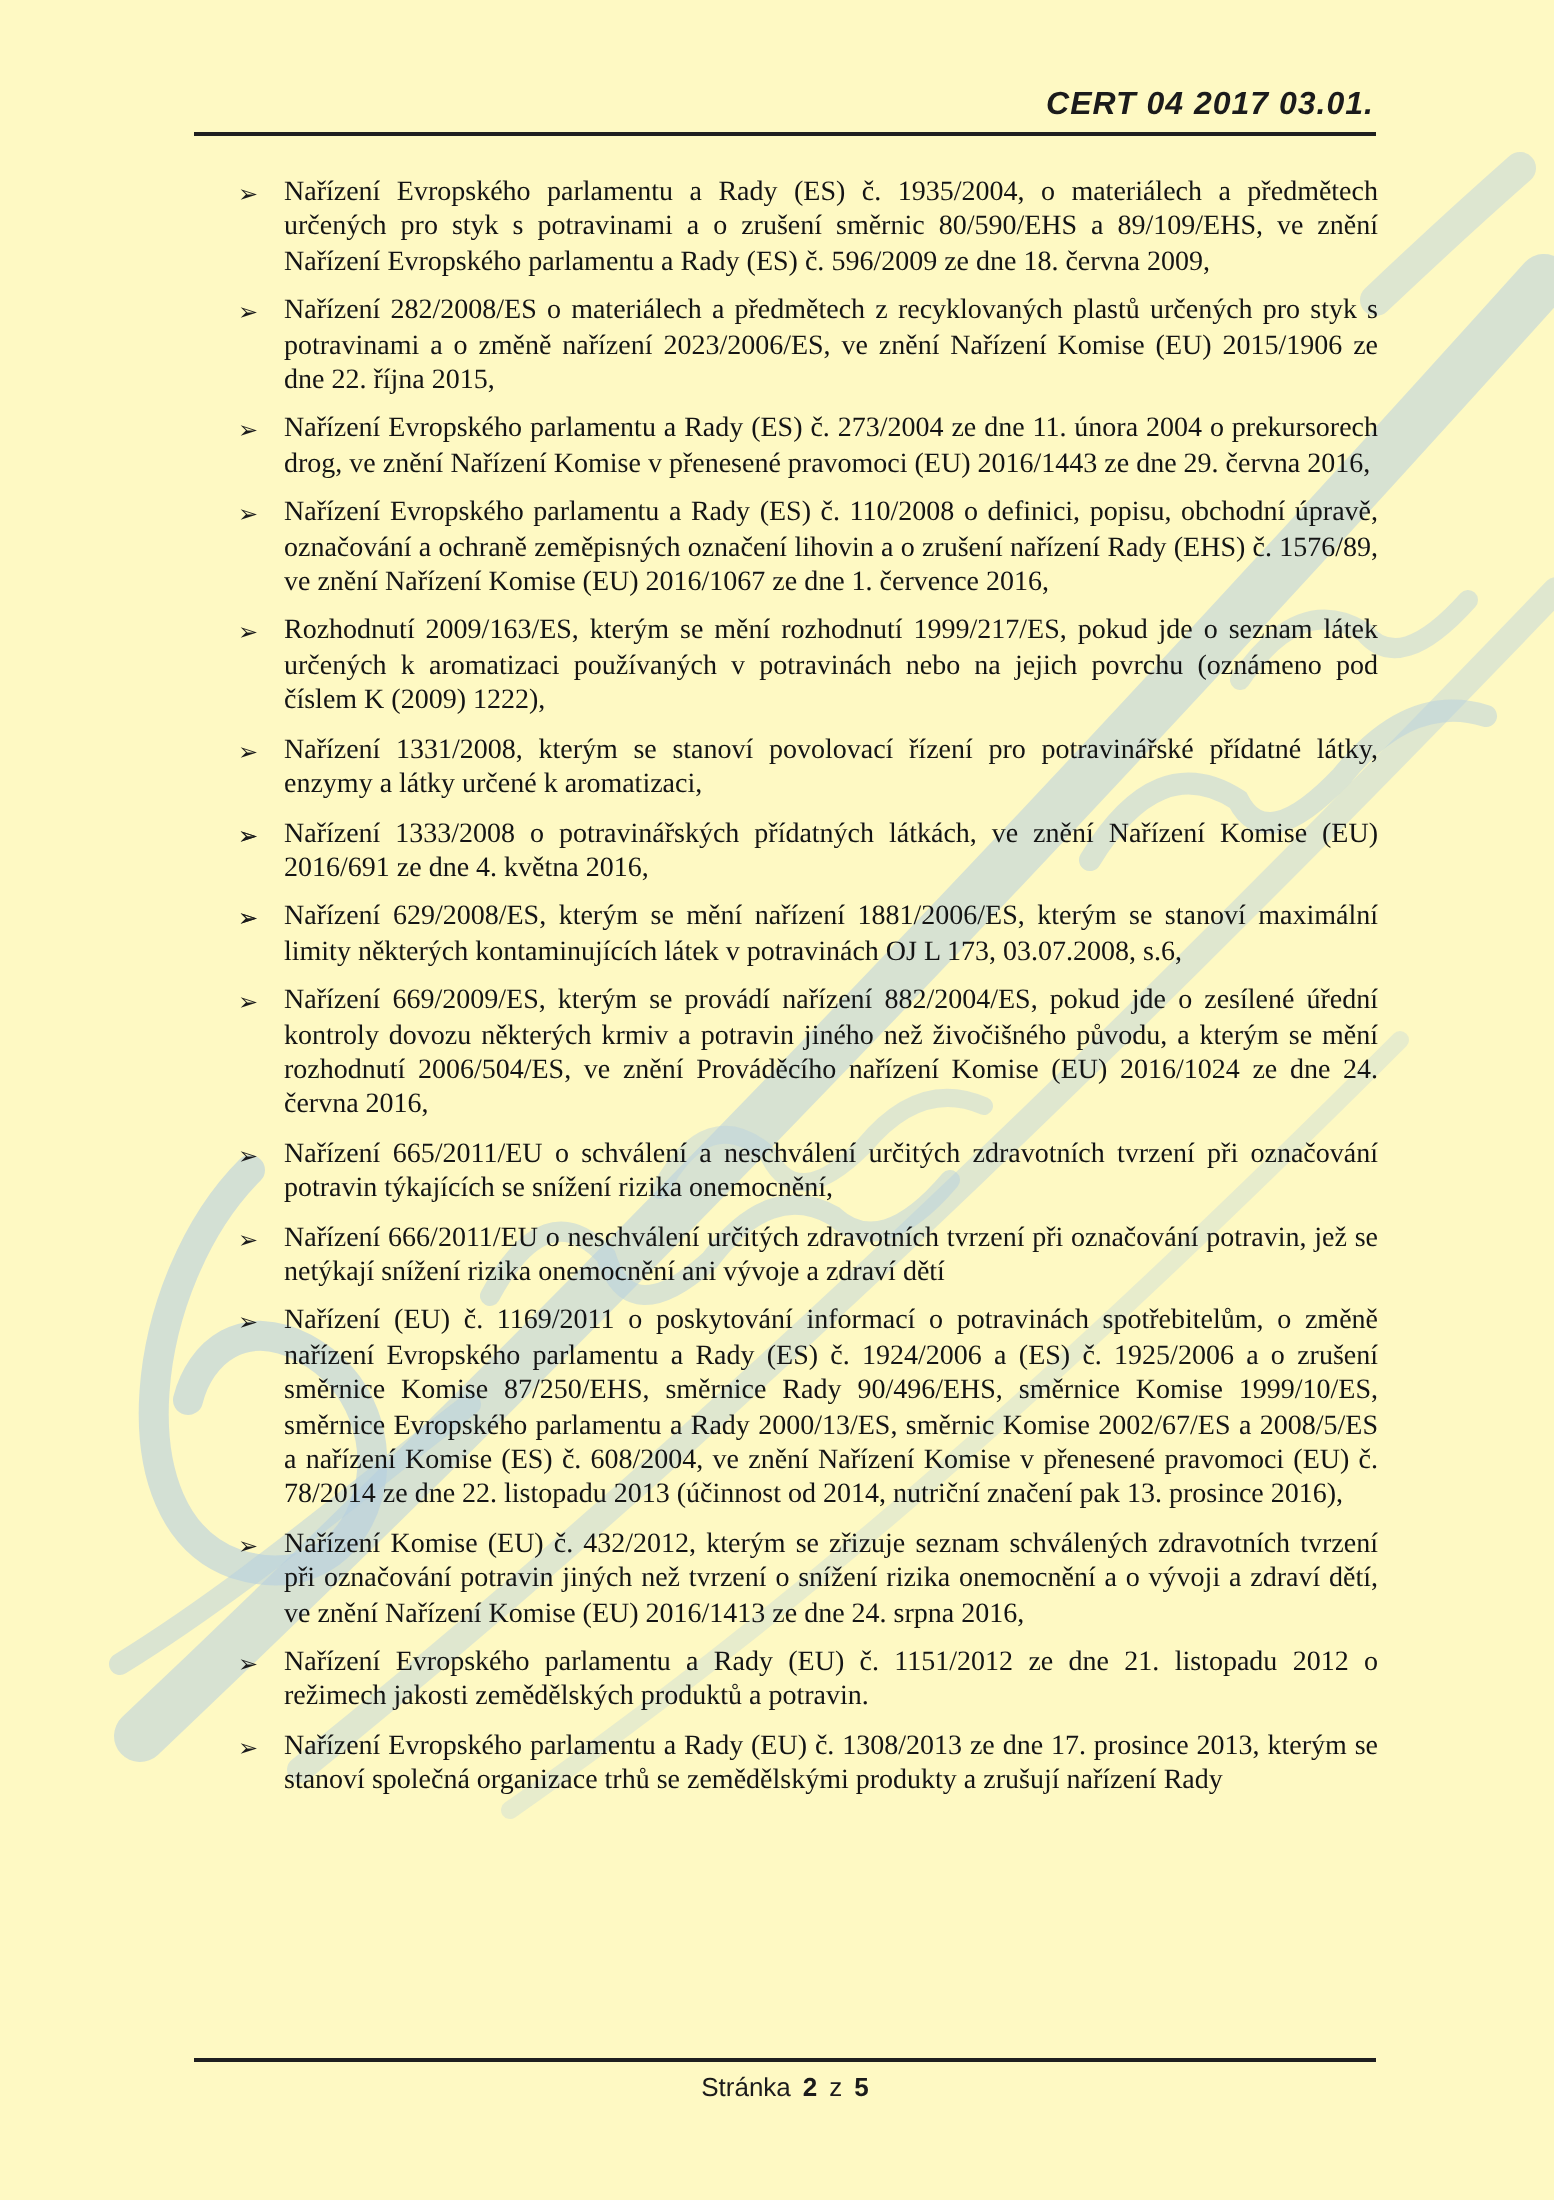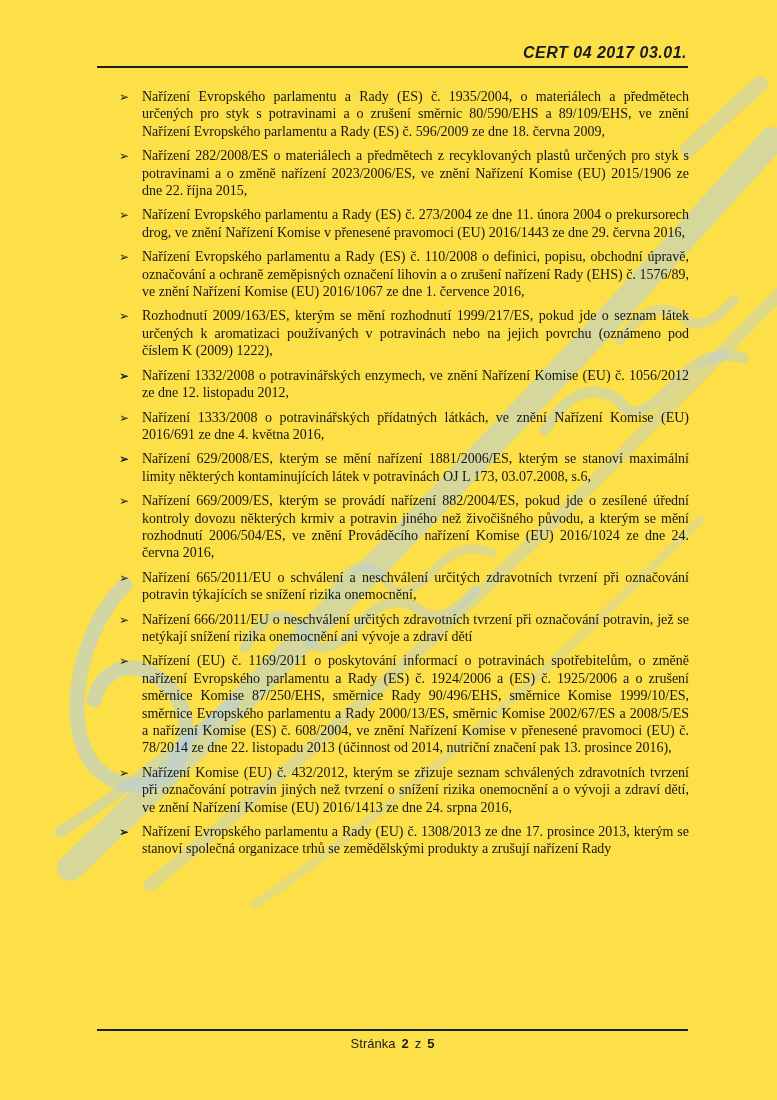--- a/index.html
+++ b/index.html
@@ -1,19 +1,19 @@
 <!DOCTYPE html>
 <html lang="cs"><head>
 <meta charset="utf-8">
 <style>
   html,body{margin:0;padding:0;background:#e8e8e8;}
   .page{
     position:relative;
     width:777px;height:1100px;
-    background:#fde047;
+    background:#fef9c3;
     overflow:hidden;
     font-family:"Liberation Serif", serif;
     color:#141414;
   }
   
   .watermark{
     position:absolute;left:0;top:0;width:777px;height:1100px;
     z-index:0;pointer-events:none;
   }
   .layer{position:relative;z-index:1;}
@@ -88,31 +88,31 @@
 
     <div class="doc-code">CERT 04 2017 03.01.</div>
     <div class="header-rule"></div>
 
     <div class="reg-list">
         <div class="item"><span class="bullet">➢</span><span><b>Nařízení Evropského parlamentu a Rady (ES) č. 1935/2004</b><span>, o materiálech a předmětech určených pro styk s potravinami a o zrušení směrnic 80/590/EHS a 89/109/EHS, ve znění Nařízení Evropského parlamentu a Rady (ES) č. </span><b>596/2009</b><span> ze dne 18. června 2009,</span></span></div>
         <div class="item"><span class="bullet">➢</span><span><b>Nařízení 282/2008/ES</b><span> o materiálech a předmětech z recyklovaných plastů určených pro styk s potravinami a o změně nařízení 2023/2006/ES, ve znění Nařízení Komise (EU) </span><b>2015/1906</b><span> ze dne 22. října 2015,</span></span></div>
         <div class="item"><span class="bullet">➢</span><span><b>Nařízení Evropského parlamentu a Rady (ES) č. 273/2004</b><span> ze dne 11. února 2004 o prekursorech drog, ve znění Nařízení Komise v přenesené pravomoci (EU) 2016/1443 ze dne 29. června 2016,</span></span></div>
         <div class="item"><span class="bullet">➢</span><span><b>Nařízení Evropského parlamentu a Rady (ES) č. 110/2008</b><span> o definici, popisu, obchodní úpravě, označování a ochraně zeměpisných označení lihovin a o zrušení nařízení Rady (EHS) č. 1576/89, ve znění Nařízení Komise (EU) 2016/1067 ze dne 1. července 2016,</span></span></div>
         <div class="item"><span class="bullet">➢</span><span><b>Rozhodnutí 2009/163/ES</b><span>, kterým se mění rozhodnutí 1999/217/ES, pokud jde o seznam látek určených k aromatizaci používaných v potravinách nebo na jejich povrchu (oznámeno pod číslem K (2009) 1222),</span></span></div>
+        <div class="item"><span class="bullet">➢</span><span><b>Nařízení 1331/2008,</b><span> kterým se stanoví povolovací řízení pro potravinářské přídatné látky, enzymy a látky určené k aromatizaci,</span></span></div>
         <div class="item"><span class="bullet">➢</span></div>
-        <div class="item"><span class="bullet">➢</span><span><b>Nařízení 1332/2008</b><span> o potravinářských enzymech, ve znění Nařízení Komise (EU) č. </span><b>1056/2012</b><span> ze dne 12. listopadu 2012,</span></span></div>
         <div class="item"><span class="bullet">➢</span><span><b>Nařízení 1333/2008</b><span> o potravinářských přídatných látkách, ve znění Nařízení Komise (EU) </span><b>2016/691</b><span> ze dne 4. května 2016,</span></span></div>
         <div class="item"><span class="bullet">➢</span></div>
         <div class="item"><span class="bullet">➢</span><span><b>Nařízení 629/2008/ES</b><span>, kterým se mění nařízení 1881/2006/ES, kterým se stanoví maximální limity některých kontaminujících látek v potravinách OJ L 173, 03.07.2008, s.6,</span></span></div>
         <div class="item"><span class="bullet">➢</span><span><b>Nařízení 669/2009/ES</b><span>, kterým se provádí nařízení 882/2004/ES, pokud jde o zesílené úřední kontroly dovozu některých krmiv a potravin jiného než živočišného původu, a kterým se mění rozhodnutí 2006/504/ES, ve znění Prováděcího nařízení Komise (EU) </span><b>2016/1024</b><span> ze dne 24. června 2016,</span></span></div>
         <div class="item"><span class="bullet">➢</span><span><b>Nařízení 665/2011/EU</b><span> o schválení a neschválení určitých zdravotních tvrzení při označování potravin týkajících se snížení rizika onemocnění,</span></span></div>
         <div class="item"><span class="bullet">➢</span><span><b>Nařízení 666/2011/EU</b><span> o neschválení určitých zdravotních tvrzení při označování potravin, jež se netýkají snížení rizika onemocnění ani vývoje a zdraví dětí</span></span></div>
         <div class="item"><span class="bullet">➢</span><span><b>Nařízení (EU) č. 1169/2011</b><span> o poskytování informací o potravinách spotřebitelům, o změně nařízení Evropského parlamentu a Rady (ES) č. 1924/2006 a (ES) č. 1925/2006 a o zrušení směrnice Komise 87/250/EHS, směrnice Rady 90/496/EHS, směrnice Komise 1999/10/ES, směrnice Evropského parlamentu a Rady 2000/13/ES, směrnic Komise 2002/67/ES a 2008/5/ES a nařízení Komise (ES) č. 608/2004, ve znění Nařízení Komise v přenesené pravomoci (EU) č. </span><b>78/2014</b><span> ze dne 22. listopadu 2013 (účinnost od 2014, nutriční značení pak 13. prosince 2016),</span></span></div>
         <div class="item"><span class="bullet">➢</span><span><b>Nařízení Komise (EU) č. 432/2012,</b><span> kterým se zřizuje seznam schválených zdravotních tvrzení při označování potravin jiných než tvrzení o snížení rizika onemocnění a o vývoji a zdraví dětí, ve znění Nařízení Komise (EU) </span><b>2016/1413</b><span> ze dne 24. srpna 2016,</span></span></div>
-        <div class="item"><span class="bullet">➢</span></div>
+        <div class="item"><span class="bullet">➢</span><span><b>Nařízení Evropského parlamentu a Rady (EU) č. 1151/2012</b><span> ze dne 21. listopadu 2012 o režimech jakosti zemědělských produktů a potravin.</span></span></div>
         <div class="item"><span class="bullet">➢</span><span><b>Nařízení Evropského parlamentu a Rady (EU) č. 1308/2013</b><span> ze dne 17. prosince 2013, kterým se stanoví společná organizace trhů se zemědělskými produkty a zrušují nařízení Rady</span></span></div>
       </div>
 
     <div class="footer-rule"></div>
     <div class="footer-text">
       <span>Stránka</span><b>2</b><span>z</span><b>5</b>
     </div>
   </div>
 </div>
 

